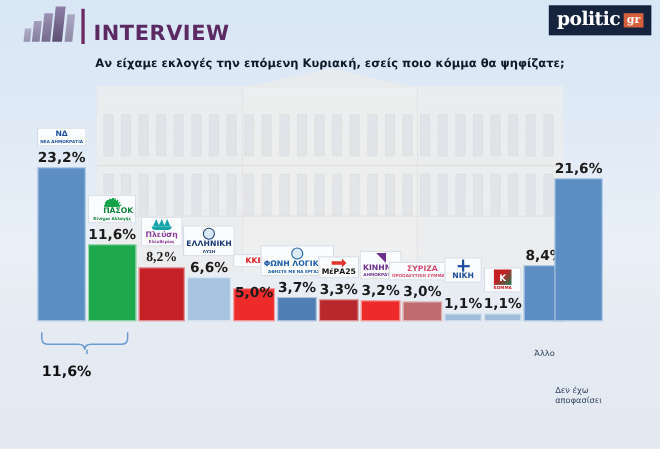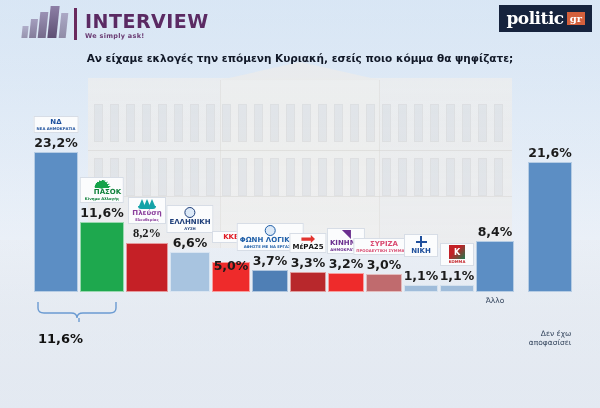--- a/index.html
+++ b/index.html
@@ -110,22 +110,22 @@
     position:absolute; left:50%; transform:translateX(-50%);
     background:#fbfcfd; border:1px solid #d7dde6;
     display:flex; flex-direction:column; align-items:center;
     justify-content:center; padding:1px 2px;
   }
   .logo-line1 { font-size:7px; font-weight:bold; line-height:8px; white-space:nowrap; }
   .logo-line2 { font-size:3.8px; font-weight:bold; line-height:5px; white-space:nowrap; }
 
   .axis-label {
     position:absolute; left:50%; transform:translateX(-50%);
-    font-size:7.5px; color:#33445c; text-align:right;
-    line-height:9px; white-space:nowrap;
+    font-size:7.5px; color:#33445c; text-align:left;
+    line-height:9px; white-space:nowrap;margin-top:21px;
   }
 
   
   .brace { position:absolute; left:36px; bottom:86px; width:86px; height:22px; }
   .brace-val {
     position:absolute; left:38px; bottom:62px;
     font-size:13px; font-weight:bold; color:#111;
   }
 
   
@@ -225,21 +225,20 @@
     <div class="iv-mark">
       <div class="iv-bar" style="left:0px;  width:6px; height:12px; opacity:.55"></div>
       <div class="iv-bar" style="left:8px;  width:7px; height:19px; opacity:.7"></div>
       <div class="iv-bar" style="left:17px; width:8px; height:26px; opacity:.82"></div>
       <div class="iv-bar" style="left:27px; width:9px; height:32px;"></div>
       <div class="iv-bar" style="left:38px; width:7px; height:25px; opacity:.6"></div>
     </div>
     <div class="iv-divider"></div>
     <div class="iv-text">
       <div class="iv-title">INTERVIEW</div>
-      <div class="iv-sub">We simply ask!</div>
     </div>
   </div>
 
   <div class="politic-logo">
     <span class="pl-word">politic</span>
     <span class="pl-gr">gr</span>
   </div>
 </div>
 
 <div class="question">Αν είχαμε εκλογές την επόμενη Κυριακή, εσείς ποιο κόμμα θα ψηφίζατε;</div>
@@ -350,21 +349,21 @@
       <div class="logo-box" style="bottom: 25.6379px; min-width: 34px;">
         <div style="width: 16px; height: 14px; background: linear-gradient(135deg, rgb(195, 32, 38) 40%, rgb(29, 122, 79) 100%); color: rgb(255, 255, 255); font-size: 8px; font-weight: bold; display: flex; align-items: center; justify-content: center;">Κ</div>
         <div class="logo-line2" style="color: rgb(195, 32, 38);">ΚΟΜΜΑ</div>
       </div>
     </div>
     <div class="bar-item" style="left: 476px; width: 38px; height: 50.6897px;">
       <div class="bar" style="height: 50.6897px; background: rgb(92, 142, 196);"></div>
       <div class="val" style="bottom: 52.6897px; margin-top: 47px;">8,4%</div>
       <div class="axis-label" style="top: 54.6897px;">Άλλο</div>
     </div>
-    <div class="bar-item" style="left: 528px; width: 44px; height: 97px;">
+    <div class="bar-item" style="left: 504px; width: 44px; height: 97px;">
       <div class="bar" style="height: 130.345px; background: rgb(92, 142, 196);"></div>
       <div class="val" style="bottom: 132.345px;">21,6%</div>
       <div class="axis-label" style="top: 134.345px;">Δεν έχω<br>αποφασίσει</div>
     </div>
     <div class="brace"><svg width="86" height="22" viewBox="0 0 86 22">
         <path d="M2 2 v6 q0 5 6 5 h27 q6 0 6 5 q0-5 6-5 h27 q6 0 6-5 V2" fill="none" stroke="#6b9bd2" stroke-width="1.4"></path>
         <path d="M43 18 v4" stroke="#6b9bd2" stroke-width="1.4"></path>
       </svg></div>
     <div class="brace-val">11,6%</div>
   </div>

